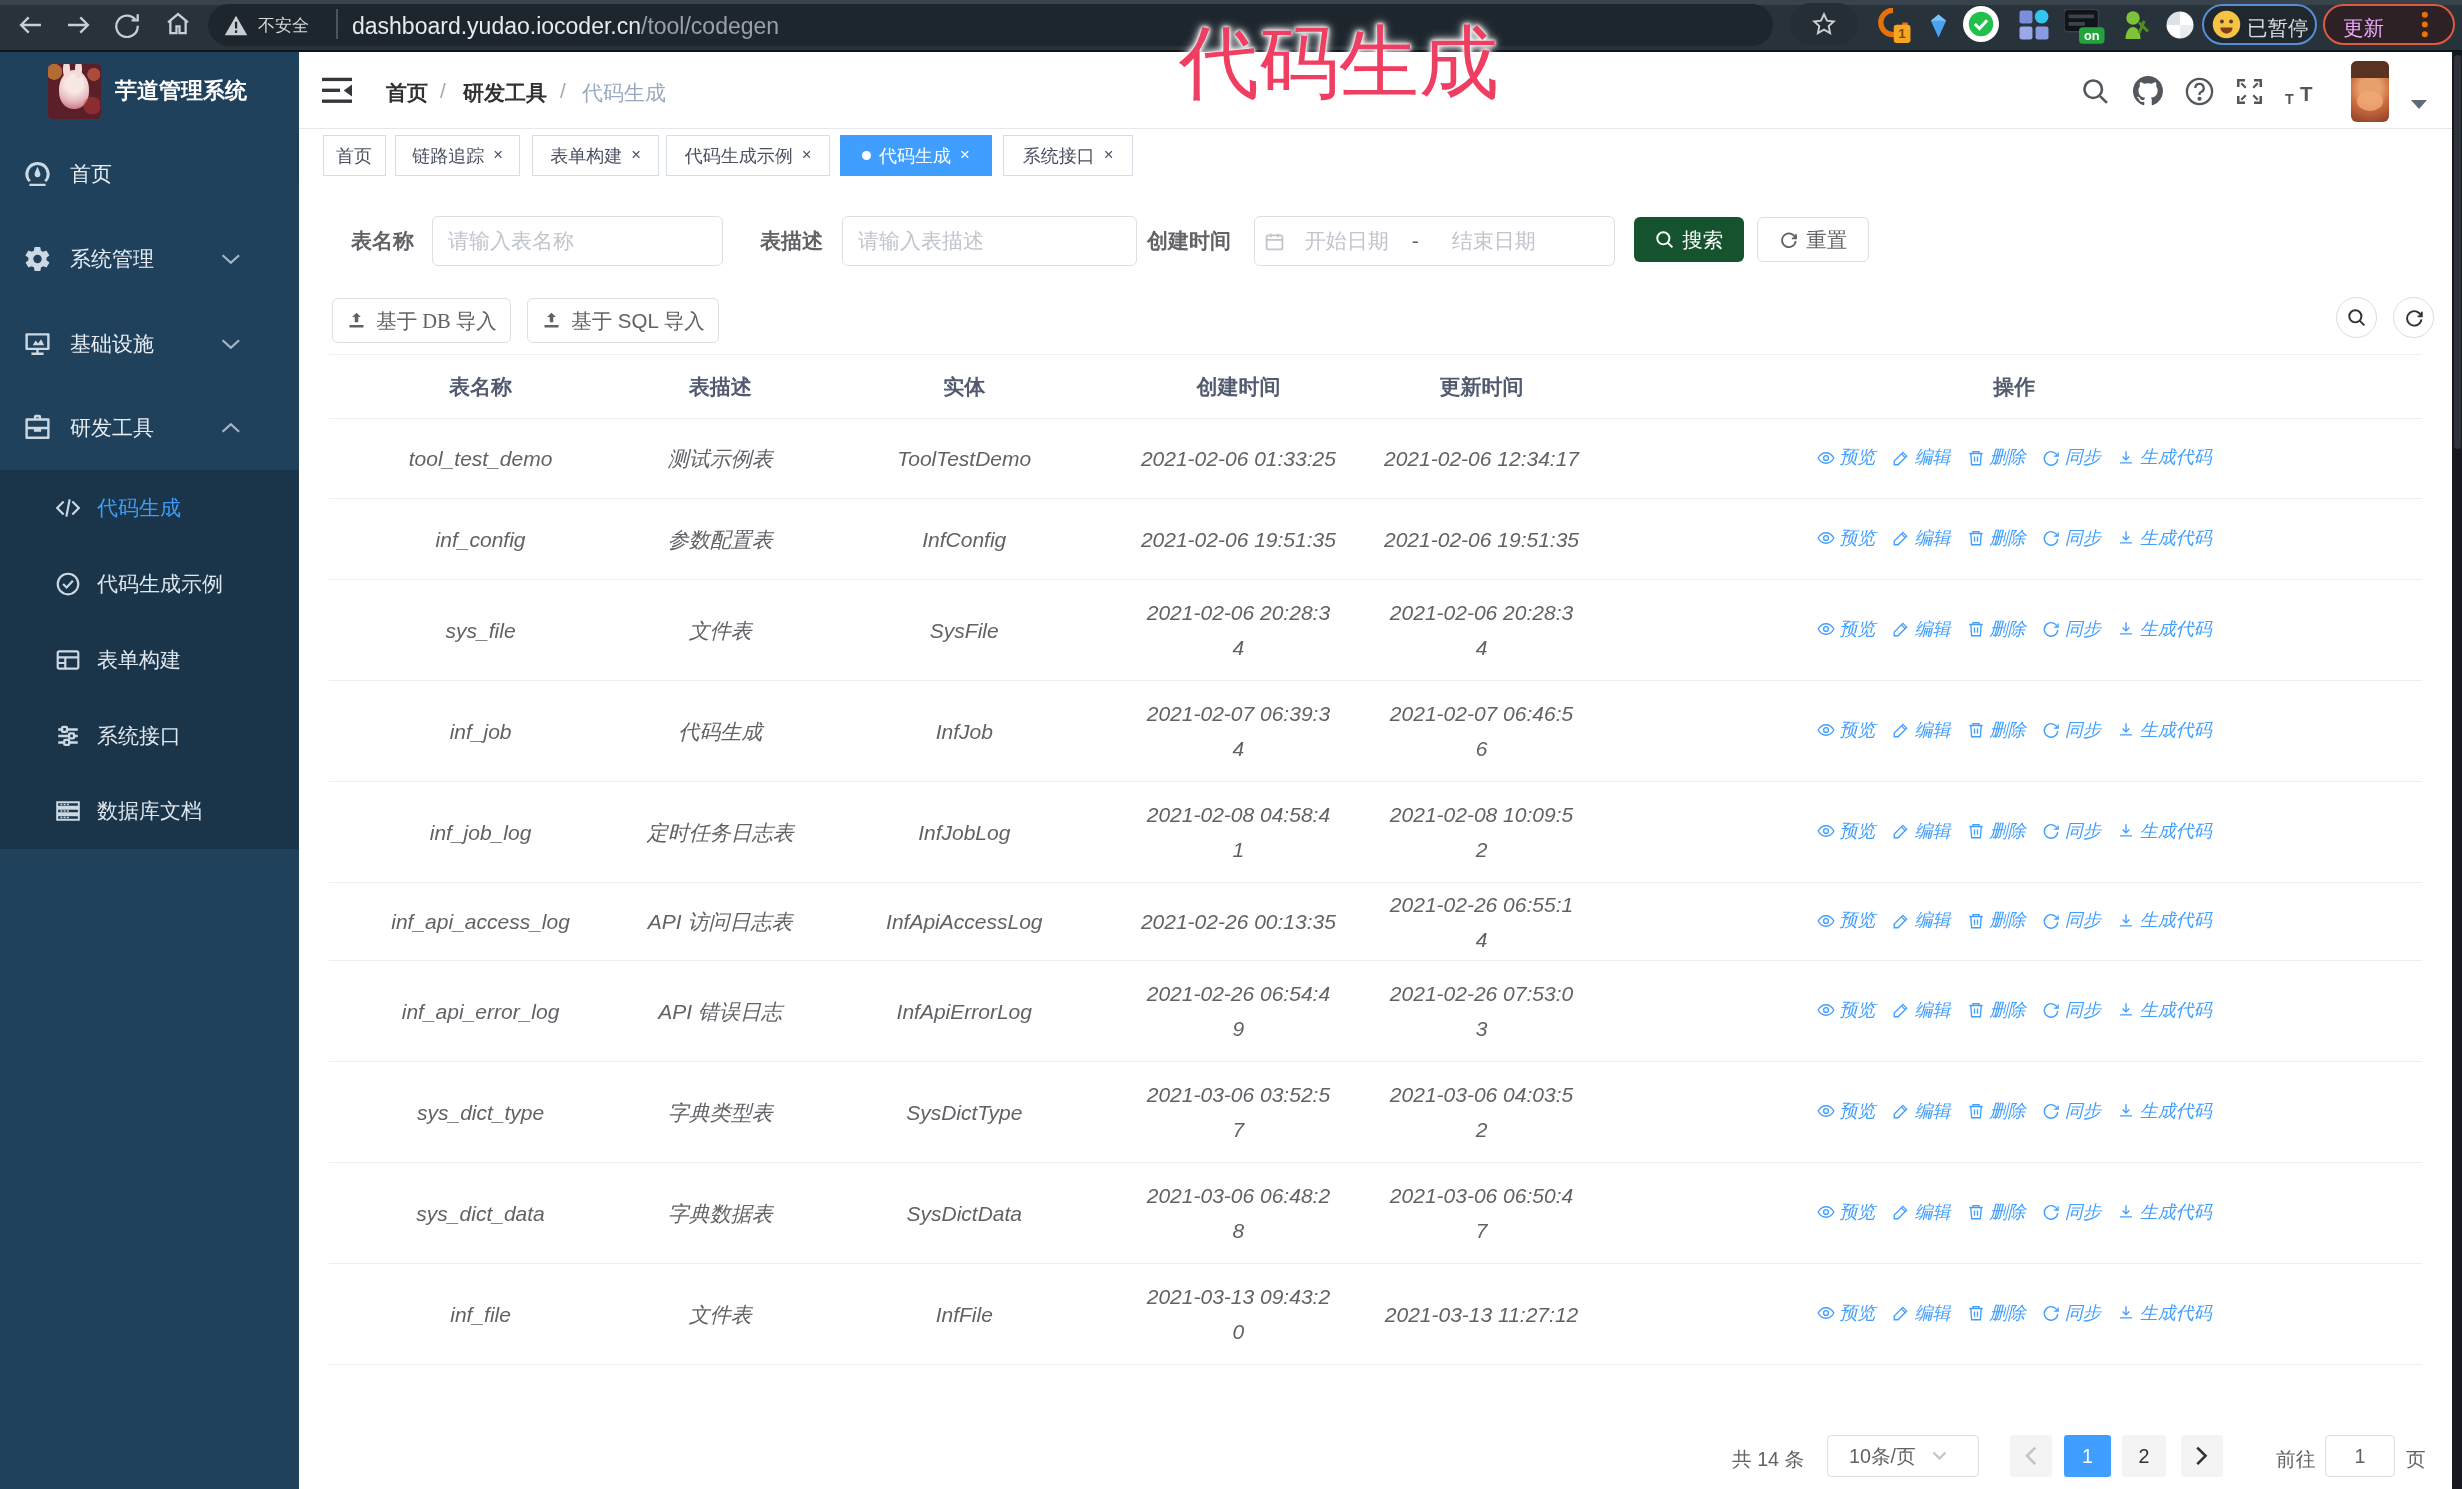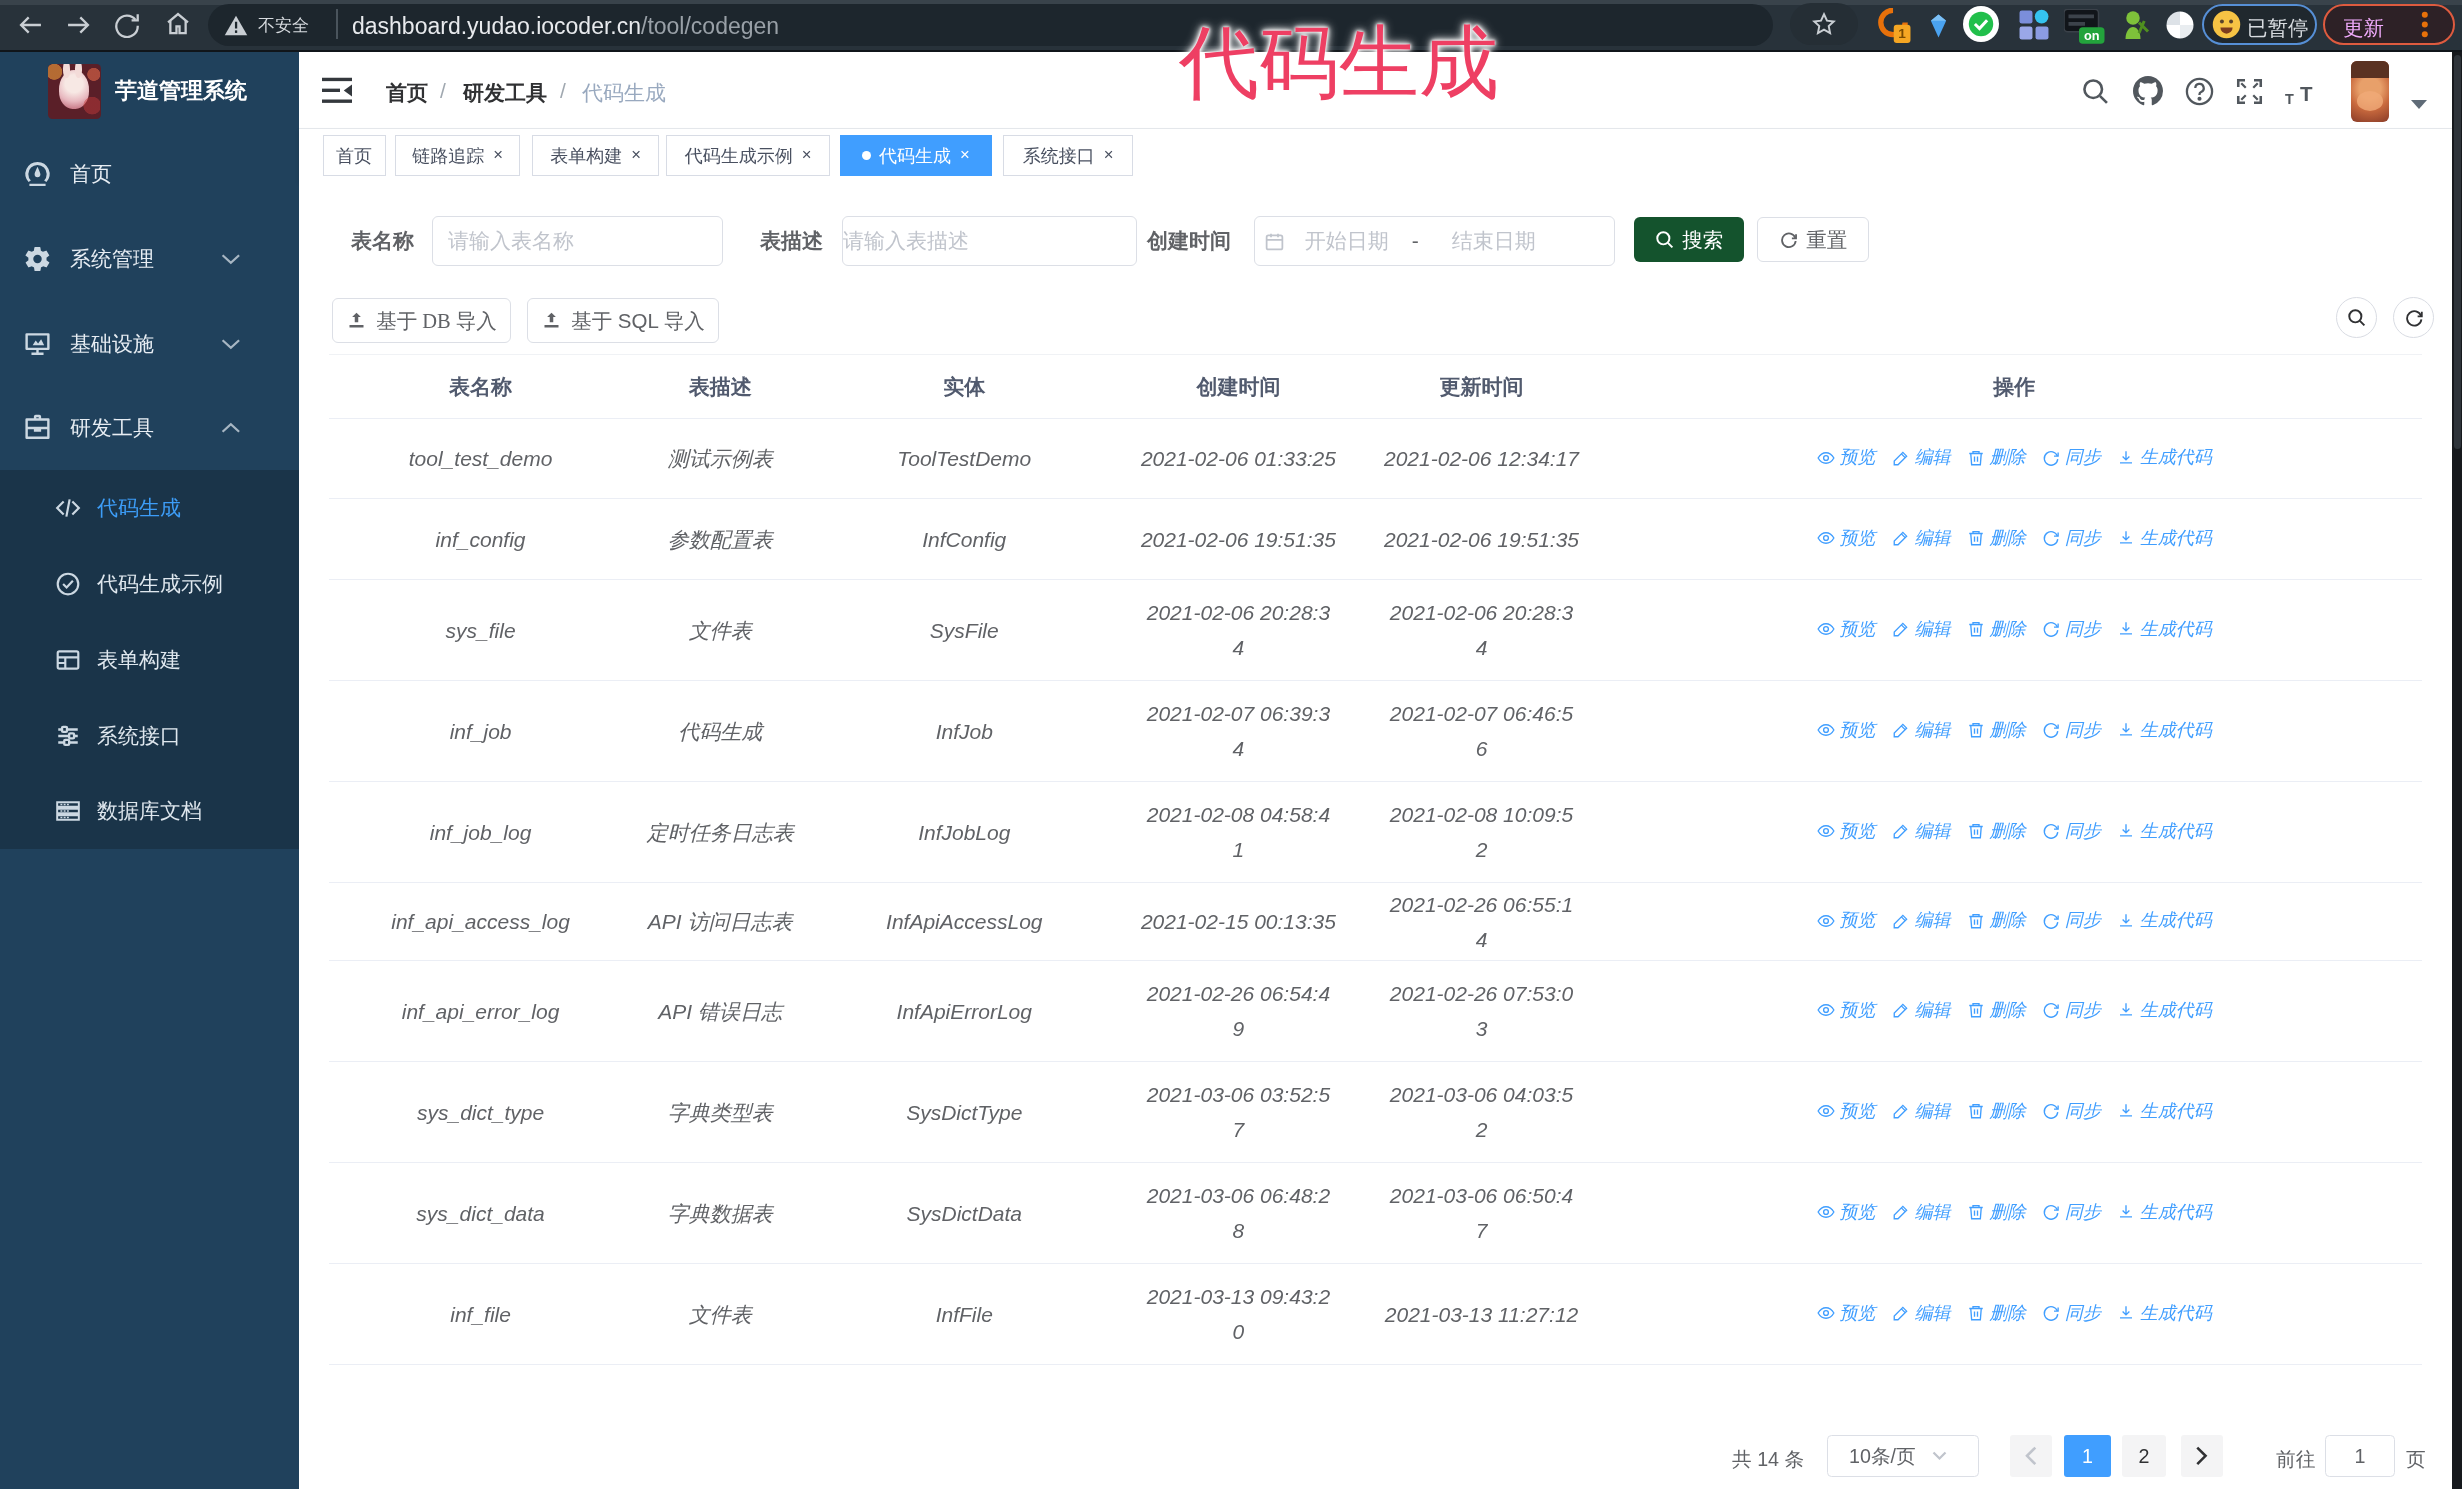--- a/index.html
+++ b/index.html
@@ -280,21 +280,21 @@
   <div class="tag" style="left:704px;width:130px;">系统接口<span class="x">×</span></div>
 </div>
 <div id="content">
 
   <div class="flabel" style="left:52px;">表名称</div>
   <div class="finput" style="left:133px;width:291px;">
       <span class="ph" style="margin-left:15px;">请输入表名称</span>
     </div>
   <div class="flabel" style="left:461px;">表描述</div>
   <div class="finput" style="left:543px;width:295px;">
-      <span class="ph" style="margin-left:0;">请输入表描述</span>
+      <span class="ph" style="margin-left:15px;">请输入表描述</span>
     </div>
   <div class="flabel" style="left:848px;">创建时间</div>
   <div class="finput" style="left:955px;width:361px;">
     <svg style="margin-left:9px;" width="21" height="21" viewBox="0 0 24 24" fill="none" stroke="#c0c4cc" stroke-width="2">
         <rect x="3" y="5" width="18" height="16" rx="2"></rect>
         <path d="M3 10h18M8 3v4M16 3v4"></path>
       </svg>
     <span class="ph" style="margin-left:19.7px;">开始日期</span>
     <span class="ph" style="margin-left:23px;margin-right:33px;color:#606266;">-</span>
     <span class="ph">结束日期</span>
@@ -452,21 +452,21 @@
                 <path d="M20.5 9.5a9 9 0 1 0 .5 4"></path>
                 <path d="M21.5 4.5v5H16"></path>
               </svg>同步</span><span class="alink"><svg width="18" height="18" viewBox="0 0 24 24" fill="none" stroke="#409eff" stroke-width="1.8">
                 <path d="M12 3v11M7.5 10L12 14.5 16.5 10M4 18.5h16"></path>
               </svg>生成代码</span></td>
         </tr>
     <tr style="height:78px;">
           <td>inf_api_access_log</td>
           <td>API 访问日志表</td>
           <td>InfApiAccessLog</td>
-          <td>2021-02-15 00:13:35</td>
+          <td>2021-02-26 00:13:35</td>
           <td>2021-02-26 06:55:1<br>4</td>
           <td class="acts"><span class="alink"><svg width="18" height="18" viewBox="0 0 24 24" fill="none" stroke="#409eff" stroke-width="1.8">
                 <path d="M1.5 12S5.5 5 12 5s10.5 7 10.5 7-4 7-10.5 7S1.5 12 1.5 12z"></path>
                 <circle cx="12" cy="12" r="3.2"></circle>
               </svg>预览</span><span class="alink"><svg width="18" height="18" viewBox="0 0 24 24" fill="none" stroke="#409eff" stroke-width="1.8">
                 <path d="M14.5 4.5l5 5L8 21H3v-5z"></path>
                 <path d="M12.5 6.5l5 5"></path>
               </svg>编辑</span><span class="alink"><svg width="18" height="18" viewBox="0 0 24 24" fill="none" stroke="#409eff" stroke-width="1.8">
                 <path d="M3 6h18M8 6V3.5h8V6M5 6l1.2 15h11.6L19 6M10 10v7M14 10v7"></path>
               </svg>删除</span><span class="alink"><svg width="18" height="18" viewBox="0 0 24 24" fill="none" stroke="#409eff" stroke-width="1.8">

